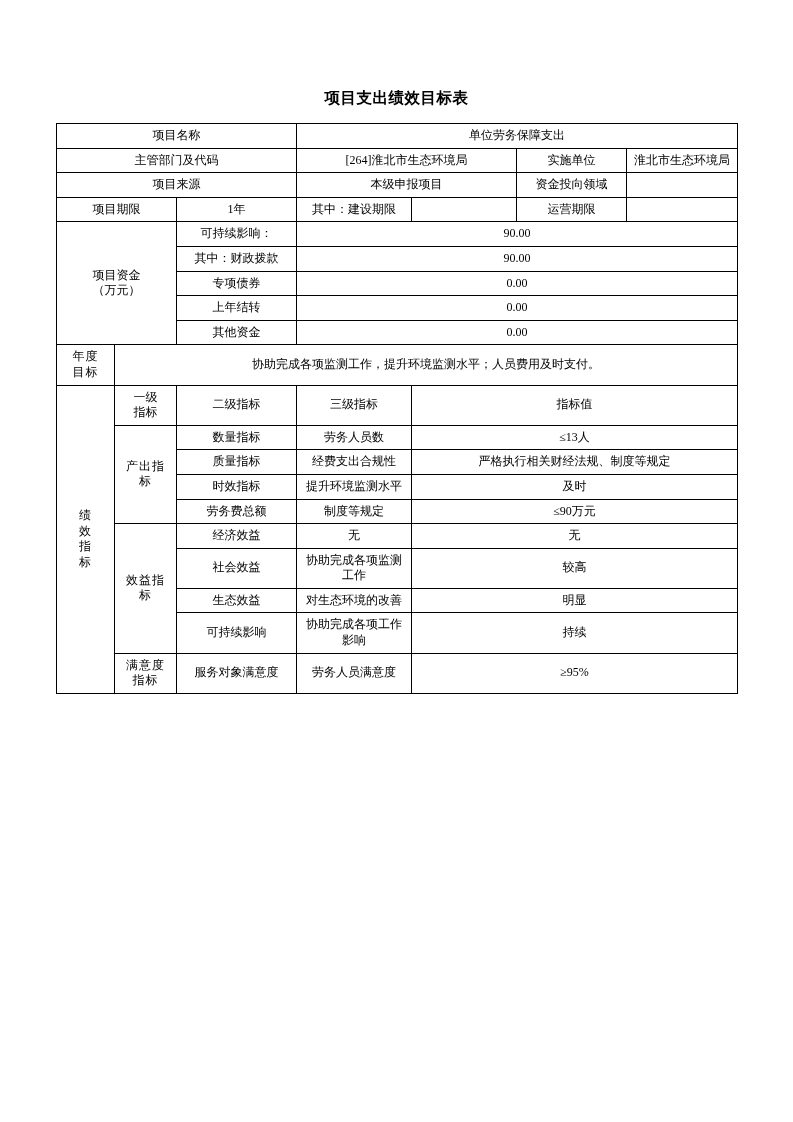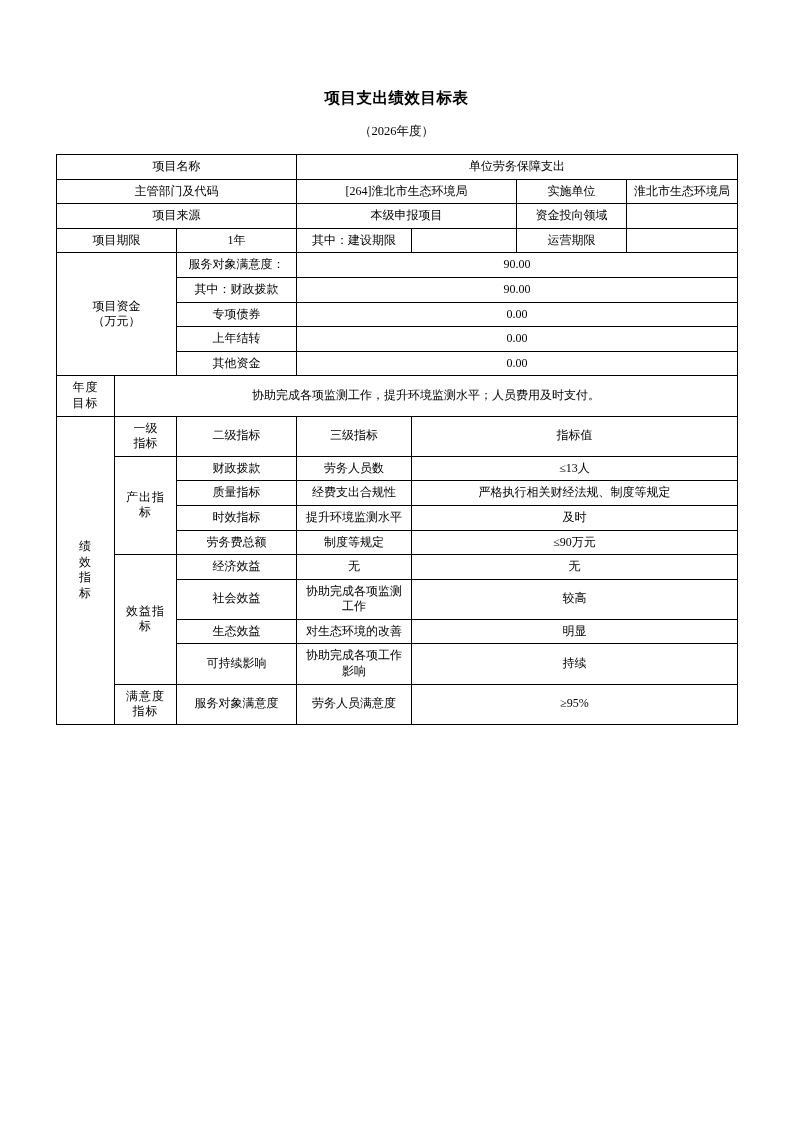--- a/index.html
+++ b/index.html
@@ -63,21 +63,20 @@
   .small {
     font-size: 11.5px;
   }
 </style>
 </head>
 <body>
 
 <div class="page">
 
   <div class="doc-title">项目支出绩效目标表</div>
-  <div class="doc-subtitle">（2026年度）</div>
 
   <table class="main">
     <colgroup>
       <col style="width:58px">
       <col style="width:62px">
       <col style="width:120px">
       <col style="width:115px">
       <col style="width:105px">
       <col style="width:110px">
       <col style="width:111px">
@@ -110,21 +109,21 @@
         <td></td>
         <td>运营期限</td>
         <td></td>
       </tr>
 
       <tr>
         <td colspan="2" rowspan="5">
           <span class="vtext">项目资金</span><br>
           <span class="vtext">（万元）</span>
         </td>
-        <td class="left">服务对象满意度：</td>
+        <td class="left">可持续影响：</td>
         <td class="left" colspan="4">90.00</td>
       </tr>
       <tr>
         <td class="left">其中：财政拨款</td>
         <td class="left" colspan="4">90.00</td>
       </tr>
       <tr>
         <td class="left">专项债券</td>
         <td class="left" colspan="4">0.00</td>
       </tr>
@@ -153,21 +152,21 @@
         </td>
         <td>二级指标</td>
         <td>三级指标</td>
         <td colspan="3">指标值</td>
       </tr>
 
       <tr>
         <td class="vert" rowspan="4">
           <span class="vtext">产出指</span><br><span class="vtext">标</span>
         </td>
-        <td>财政拨款</td>
+        <td>数量指标</td>
         <td>劳务人员数</td>
         <td colspan="3">≤13人</td>
       </tr>
       <tr>
         <td>质量指标</td>
         <td>经费支出合规性</td>
         <td colspan="3" class="small">严格执行相关财经法规、制度等规定</td>
       </tr>
       <tr>
         <td>时效指标</td>

